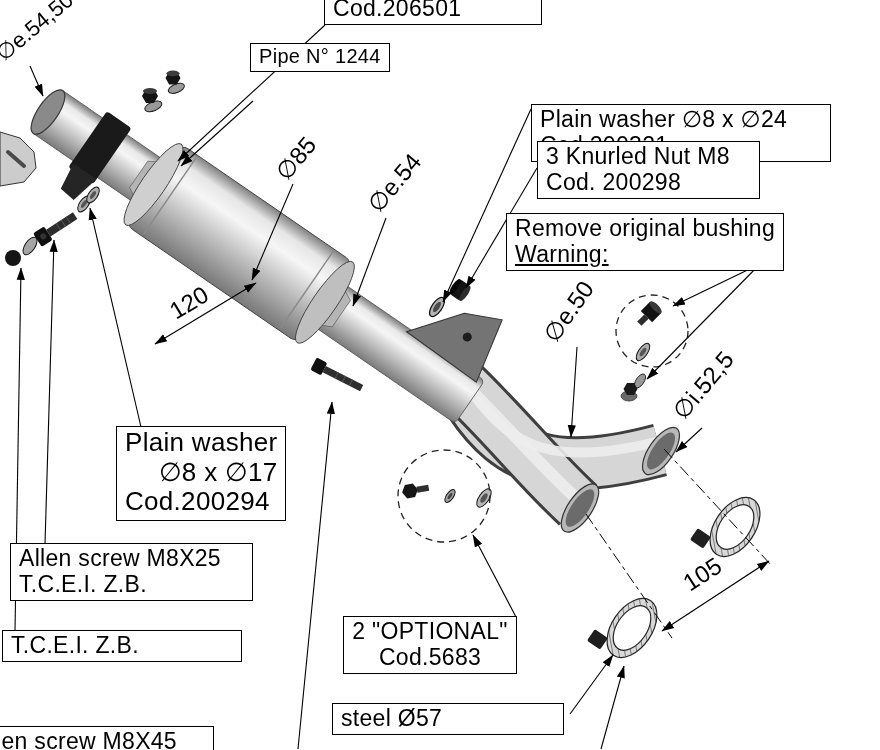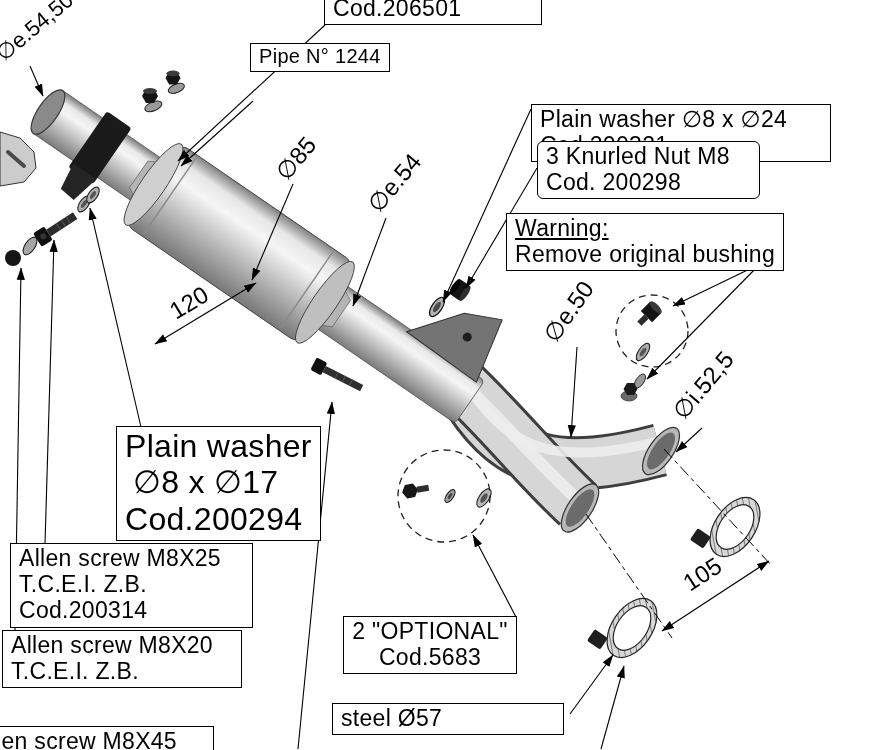--- a/index.html
+++ b/index.html
@@ -224,44 +224,42 @@
 
 <div class="lbl" style="left:250px;top:43px;font-size:20px;">
   <span class="ln">Pipe N° 1244</span>
 </div>
 
 <div class="lbl" style="left:531px;top:76px;min-width:282px;margin-top:28px;">
   <span class="ln">Plain washer ∅8 x ∅24</span>
   <span class="ln">Cod.200321</span>
 </div>
 
-<div class="lbl" style="left:537px;top:141px;min-width:205px;border-radius:6px;">
+<div class="lbl" style="left:537px;top:141px;min-width:205px;">
   <span class="ln">3 Knurled Nut M8</span>
   <span class="ln">Cod. 200298</span>
 </div>
 
 <div class="lbl" style="left:506px;top:213px;">
+  <span class="ln">Remove original bushing</span>
   <span class="ln u">Warning:</span>
-  <span class="ln">Remove original bushing</span>
-</div>
-
-<div class="lbl" style="left:116px;top:426px;font-size:32px;min-width:150px;">
+</div>
+
+<div class="lbl" style="left:116px;top:426px;font-size:26px;min-width:150px;">
   <span class="ln">Plain washer</span>
-  <span class="ln" style="padding-left:8px;">∅8 x ∅17</span>
+  <span class="ln" style="padding-left:8px;text-align:right;">∅8 x ∅17</span>
   <span class="ln">Cod.200294</span>
 </div>
 
 <div class="lbl" style="left:10px;top:543px;min-width:225px;">
   <span class="ln">Allen screw M8X25</span>
   <span class="ln">T.C.E.I. Z.B.</span>
-  <span class="ln">Cod.200314</span>
 </div>
 
 <div class="lbl" style="left:2px;top:630px;min-width:222px;">
-  <span class="ln">Allen screw M8X20</span>
   <span class="ln">T.C.E.I. Z.B.</span>
 </div>
 
 <div class="lbl" style="left:-34px;top:726px;min-width:230px;">
   <span class="ln">Allen screw M8X45</span>
 </div>
 
 <div class="lbl ctr" style="left:343px;top:616px;min-width:156px;">
   <span class="ln">2 "OPTIONAL"</span>
   <span class="ln">Cod.5683</span>

